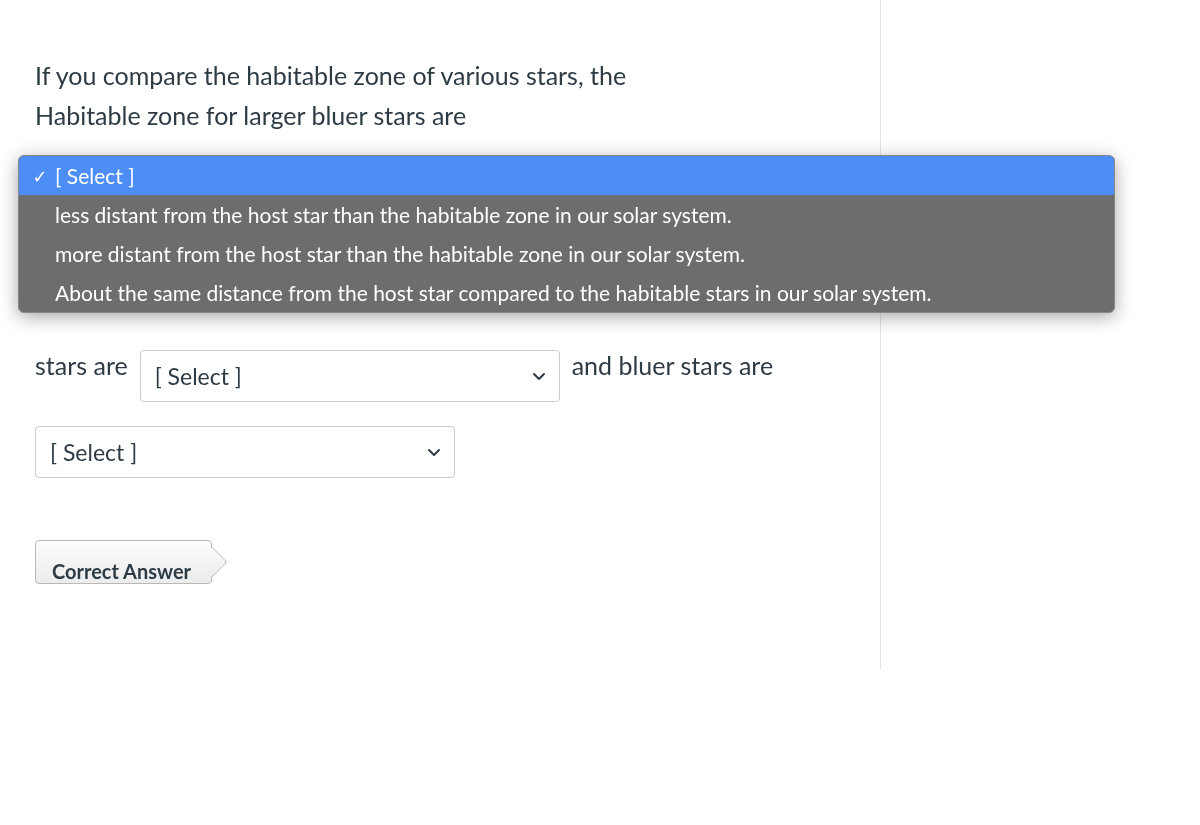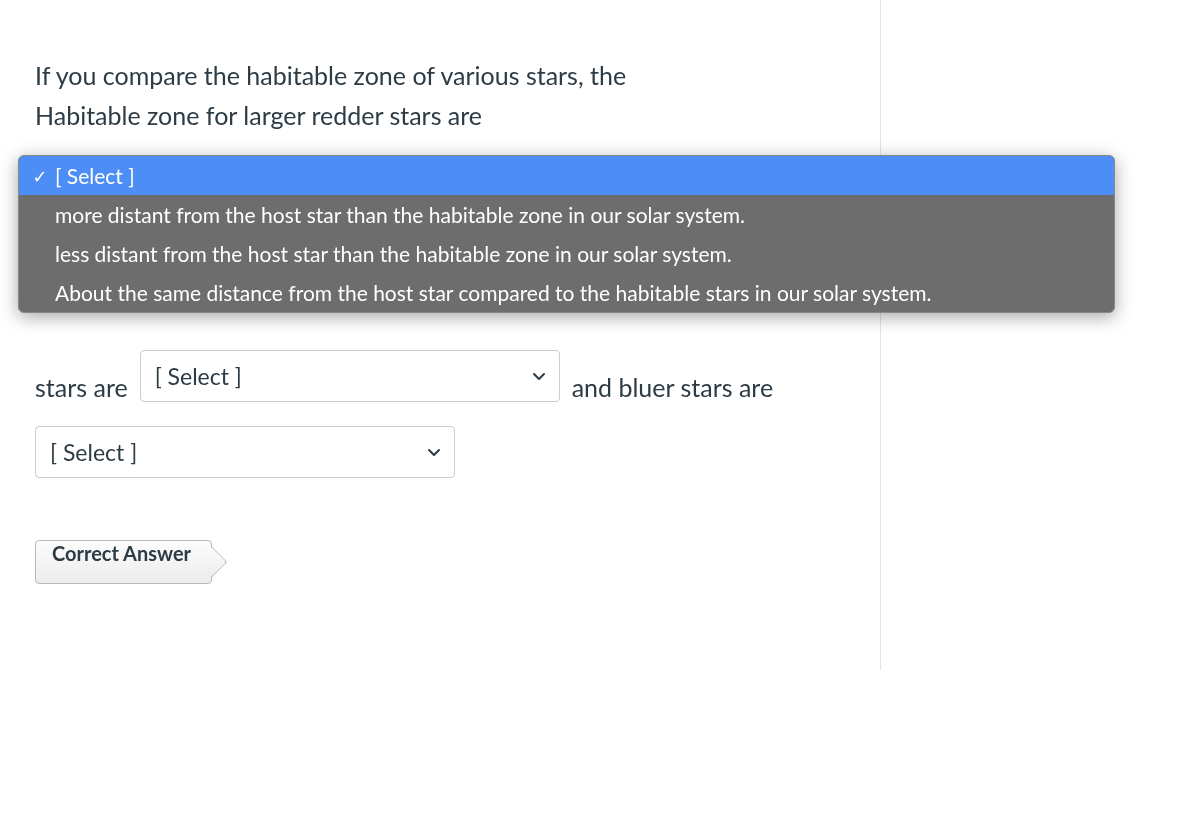--- a/index.html
+++ b/index.html
@@ -68,21 +68,21 @@
   .dropdown-option:not(.selected) .opt-label {
     padding-left: 24px; 
   }
   .dropdown-option:not(.selected) .check { display:none; }
 
   
   .inline-row {
     position: absolute;
     left: 35px;
     display: flex;
-    align-items: flex-end;
+    align-items: flex-start;
     gap: 12px;
   }
   .row1 { top: 350px; }
   .row2 { top: 426px; }
 
   .text-frag {
     font-size: 25px;
     color: #2d3b45;
   }
 
@@ -123,21 +123,21 @@
 
   
   .correct-answer {
     position: absolute;
     left: 35px;
     top: 540px;
   }
   .correct-answer-btn {
     position: relative;
     display: inline-flex;
-    align-items: flex-start;
+    align-items: flex-end;
     height: 44px;
     padding: 0 20px 0 16px;
     background: linear-gradient(#fcfcfc, #ececec);
     border: 1px solid #b8b8b8;
     border-radius: 4px;
     font-size: 20px;
     font-weight: 700;
     color: #2d3b45;
     cursor: pointer;
   }
@@ -170,33 +170,33 @@
 </head>
 <body>
 
 <div class="page">
   <div class="right-divider"></div>
 
   <div class="content-area">
 
     <div class="question-text">
       <span class="segment">If you compare the habitable zone of various stars, the</span><br>
-      <span class="segment">Habitable zone for larger redder stars are</span>
+      <span class="segment">Habitable zone for larger bluer stars are</span>
     </div>
 
     <div class="dropdown-popover">
       <div class="dropdown-option selected">
         <span class="check">✓</span>
         <span class="opt-label">[ Select ]</span>
       </div>
       <div class="dropdown-option">
+        <span class="opt-label">less distant from the host star than the habitable zone in our solar system.</span>
+      </div>
+      <div class="dropdown-option">
         <span class="opt-label">more distant from the host star than the habitable zone in our solar system.</span>
-      </div>
-      <div class="dropdown-option">
-        <span class="opt-label">less distant from the host star than the habitable zone in our solar system.</span>
       </div>
       <div class="dropdown-option">
         <span class="opt-label">About the same distance from the host star compared to the habitable stars in our solar system.</span>
       </div>
     </div>
 
     <div class="inline-row row1">
       <span class="text-frag">stars are</span>
       <div class="select-box wide">
         <span>[ Select ]</span>

